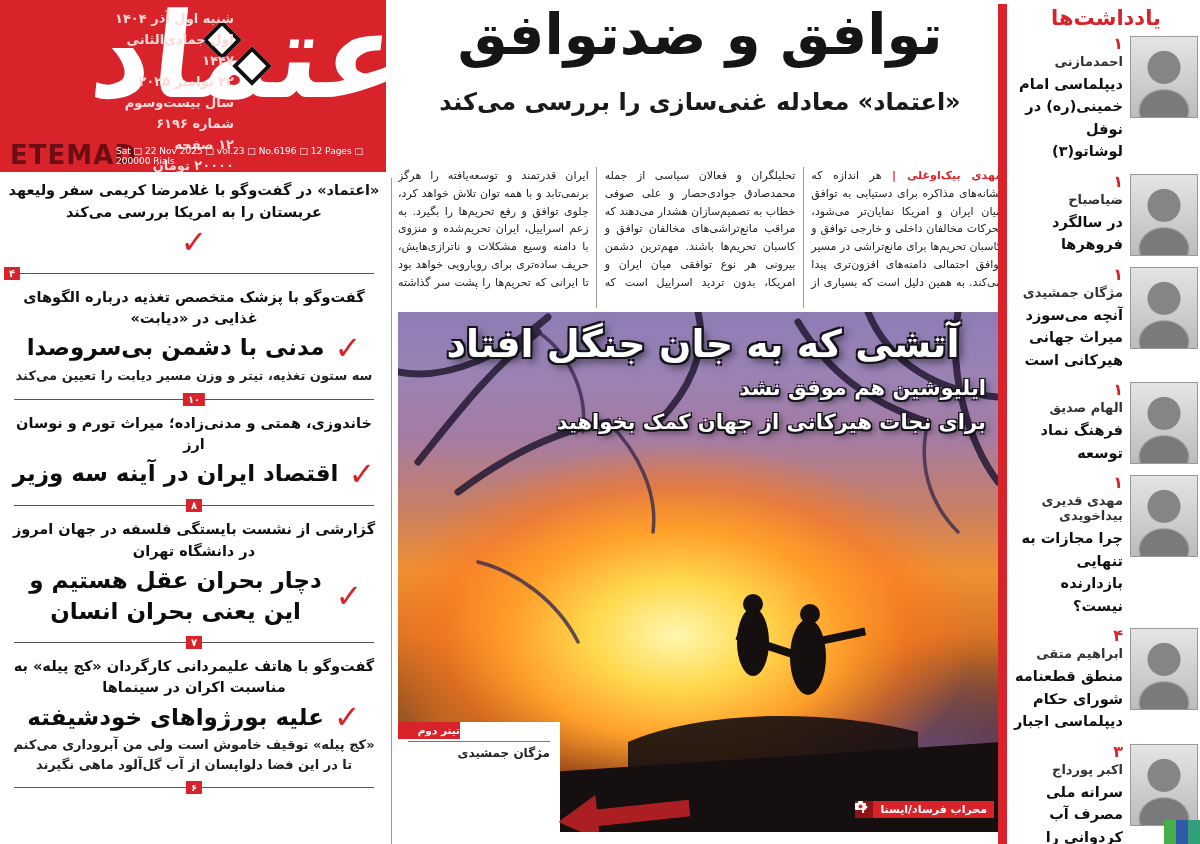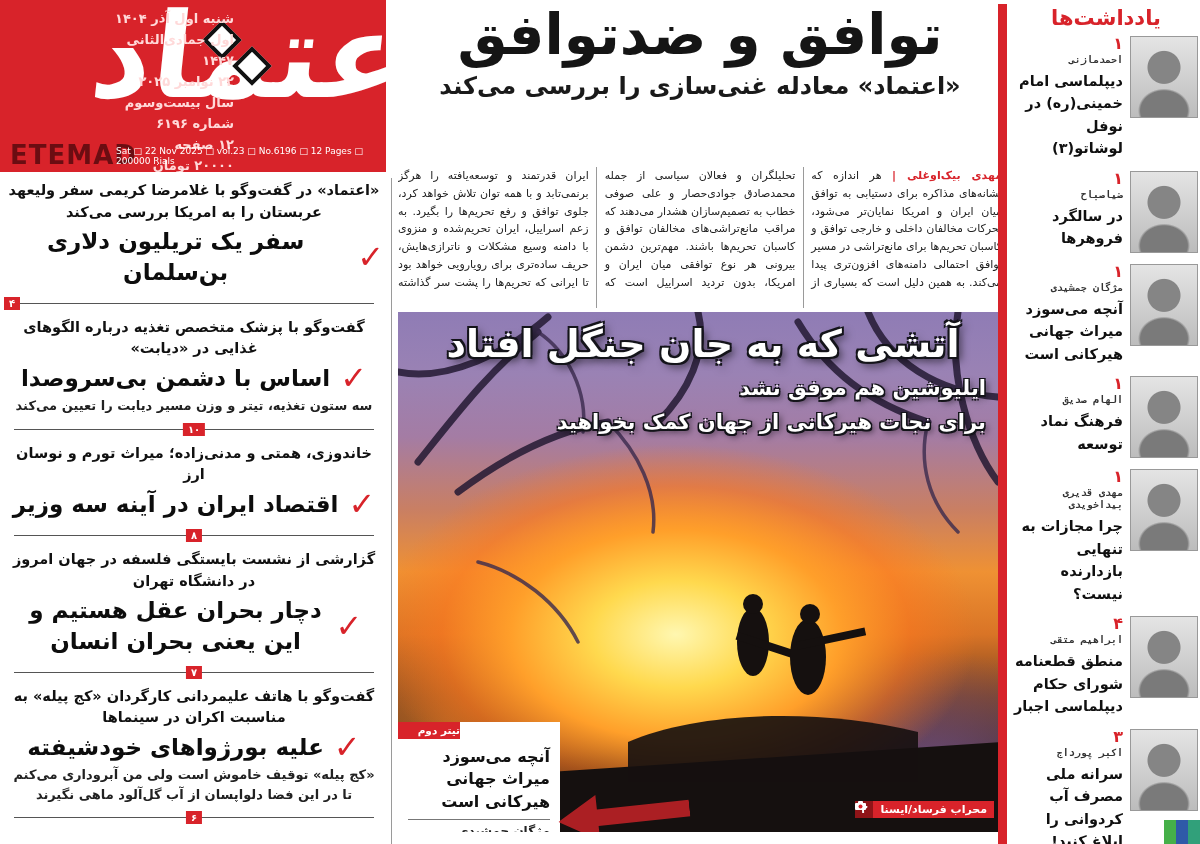--- a/index.html
+++ b/index.html
@@ -11,21 +11,21 @@
            font-size:118px;font-weight:900;line-height:1.2;transform:skewX(-6deg);}
   .logo-diamond{position:absolute;width:20px;height:20px;background:#fff;border:4px solid #111;transform:rotate(45deg);}
   #dm1{left:208px;top:26px;} #dm2{left:238px;top:52px;}
   .date-block{position:absolute;left:96px;top:8px;width:138px;direction:rtl;text-align:right;
               color:#ffd9d9;font-size:13px;font-weight:700;line-height:1.62;}
   .logo-en{position:absolute;left:10px;bottom:2px;color:#6b0d12;font-size:26px;font-weight:900;letter-spacing:1px;}
   .info-bar{position:absolute;left:116px;bottom:6px;width:268px;color:#fff;font-size:9px;direction:ltr;text-align:left;}
   
   #lead{position:absolute;left:398px;top:2px;width:604px;direction:rtl;text-align:center;}
   .lead-h1{font-size:56px;font-weight:900;color:#151515;line-height:1.18;margin:0;letter-spacing:-1px;}
-  .lead-h2{font-size:24px;font-weight:900;color:#1a1a1a;margin:4px 0 0;}
+  .lead-h2{font-size:24px;font-weight:900;color:#1a1a1a;margin:20px 0 0;}
   #lead-cols{position:absolute;left:398px;top:167px;width:604px;height:141px;direction:rtl;
              column-count:3;column-gap:16px;column-rule:1px solid #9a9a9a;
              font-size:11px;line-height:1.62;text-align:justify;color:#222;overflow:hidden;}
   .byline{color:#d8232a;font-weight:900;}
   
   #photo{position:absolute;left:398px;top:312px;width:604px;height:520px;overflow:hidden;
     background:
       radial-gradient(ellipse 300px 190px at 46% 62%, #fff7b0 0%, #ffd94e 28%, #ff9f2a 55%, rgba(255,120,30,.55) 78%, rgba(255,120,30,0) 100%),
       radial-gradient(ellipse 280px 170px at 88% 88%, rgba(120,84,140,.85), rgba(120,84,140,0) 70%),
       radial-gradient(ellipse 240px 150px at 8% 80%, rgba(255,140,40,.5), rgba(255,140,40,0) 70%),
@@ -70,21 +70,21 @@
   #sidebar-bar{position:absolute;left:998px;top:4px;width:9px;height:840px;background:#d8232a;}
   #sidebar{position:absolute;left:1014px;top:4px;width:184px;direction:rtl;}
   .sb-title{color:#d8232a;font-size:21px;font-weight:900;text-align:center;margin:2px 0 6px;}
   .sb-item{display:flex;gap:7px;margin-bottom:11px;align-items:flex-start;}
   .sb-photo{width:66px;height:80px;flex:0 0 66px;border:1px solid #999;
             background:radial-gradient(circle at 50% 38%, #858585 16px, rgba(0,0,0,0) 17px),
                        radial-gradient(ellipse 26px 22px at 50% 92%, #7a7a7a 90%, rgba(0,0,0,0) 100%),
                        linear-gradient(180deg,#e4e4e4,#bcbcbc);}
   .sb-text{flex:1;text-align:right;}
   .sb-num{color:#d8232a;font-size:16px;font-weight:900;line-height:1;margin-bottom:2px;}
-  .sb-author{font-size:10px;font-weight:700;color:#333;margin-bottom:4px;font-family:Liberation Mono, monospace;}
+  .sb-author{font-size:13px;font-weight:700;color:#333;margin-bottom:4px;}
   .sb-head{font-size:14.5px;font-weight:900;color:#101010;line-height:1.55;}
   
   .corner-ad{position:absolute;right:0;bottom:0;display:flex;height:24px;}
   .corner-ad div{width:12px;height:24px;}
 </style>
 </head>
 <body>
 
 <div id="masthead">
   <div class="logo-fa">اعتماد</div>
@@ -143,21 +143,20 @@
   </svg>
   <div class="ph-h1">آتشی که به جان جنگل افتاد</div>
   <div class="ph-sub" id="ph-sub2">برای نجات هیرکانی از جهان کمک بخواهید</div>
   <div class="ph-sub" id="ph-sub1">ایلیوشین هم موفق نشد</div>
 
   <div class="promo">
     <div class="promo-tabrow">
       <div class="promo-spacer"></div>
       <div class="promo-tab">تیتر دوم</div>
     </div>
-    <div class="promo-title">آنچه می‌سوزد میراث جهانی هیرکانی است</div>
     <hr class="promo-hr">
     <div class="promo-author">مژگان جمشیدی</div>
 
   </div>
   <div class="red-arrow"></div>
 
   <div class="credit">
     <div class="credit-page">۳</div>
     <div class="credit-main">
       <span>محراب فرساد/ایسنا</span>
@@ -170,33 +169,32 @@
   </div>
 </div>
 
 <div class="vline"></div>
 <div id="left-col">
 
   <div>
     <div class="kicker">«اعتماد» در گفت‌وگو با غلامرضا کریمی سفر ولیعهد عربستان را به امریکا بررسی می‌کند</div>
     <div class="headline-row">
       <span class="check">✓</span>
-      <span class="big-h">سفر یک تریلیون دلاری بن‌سلمان</span>
     </div>
     <div class="story-div edge">
       <span class="pagebox">۴</span>
       <div class="line"></div>
     </div>
   </div>
 
   <div>
     <div class="kicker">گفت‌وگو با پزشک متخصص تغذیه درباره الگوهای غذایی در «دیابت»</div>
     <div class="headline-row">
       <span class="check">✓</span>
-      <span class="big-h">اساس با دشمن بی‌سروصدا</span>
+      <span class="big-h">مدنی با دشمن بی‌سروصدا</span>
     </div>
     <div class="substory">سه ستون تغذیه، تیتر و وزن مسیر دیابت را تعیین می‌کند</div>
     <div class="story-div center">
       <span class="pagebox">۱۰</span>
       <div class="line"></div>
     </div>
   </div>
 
   <div>
     <div class="kicker">خاندوزی، همتی و مدنی‌زاده؛ میراث تورم و نوسان ارز</div>

